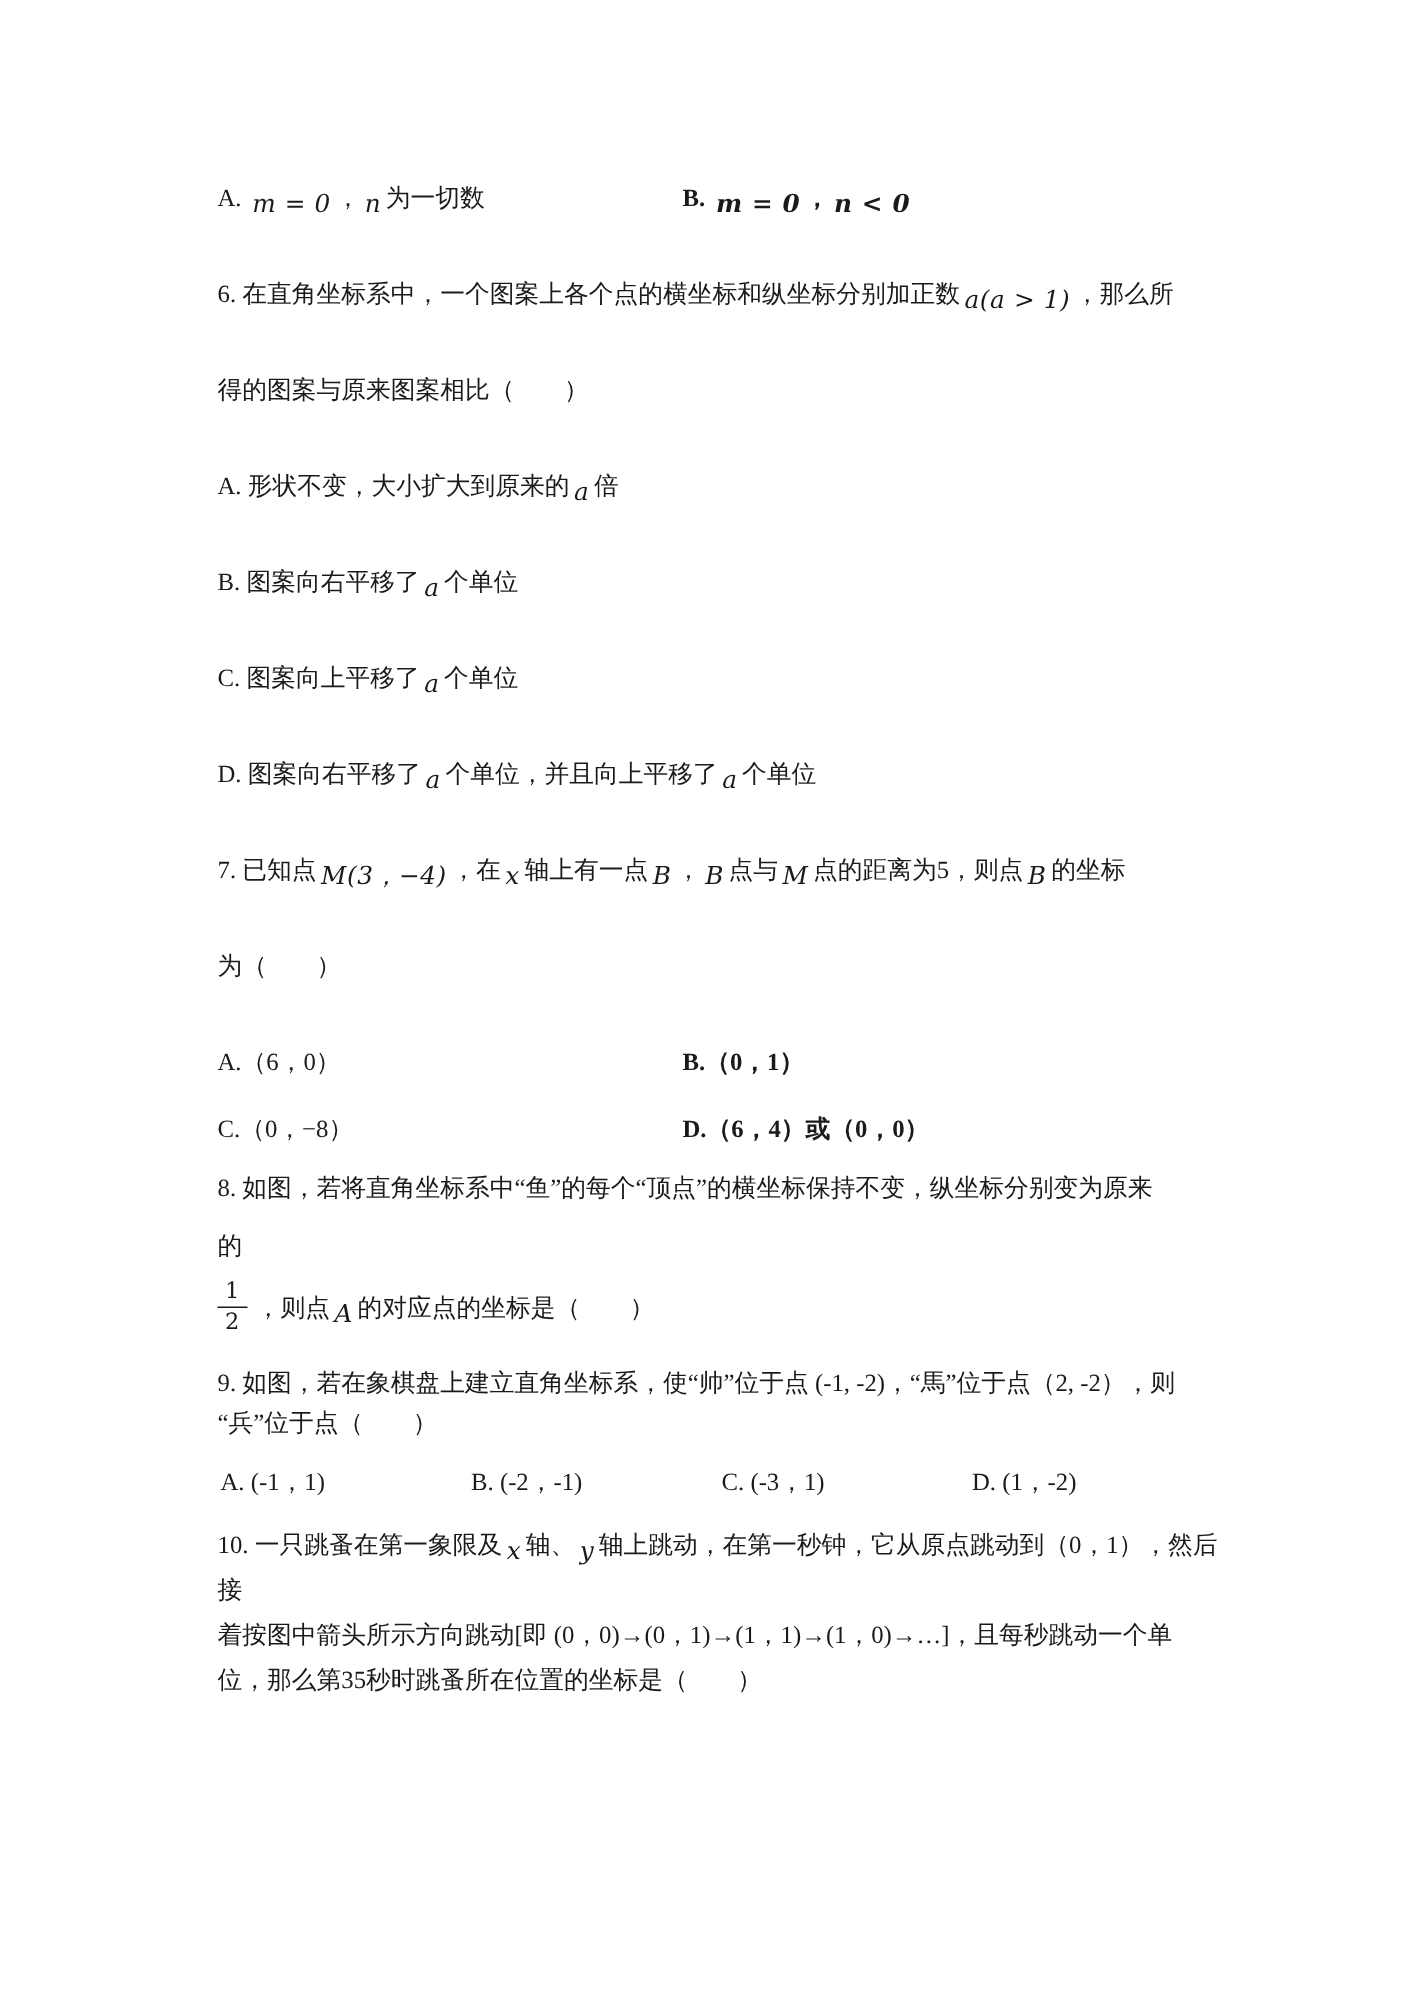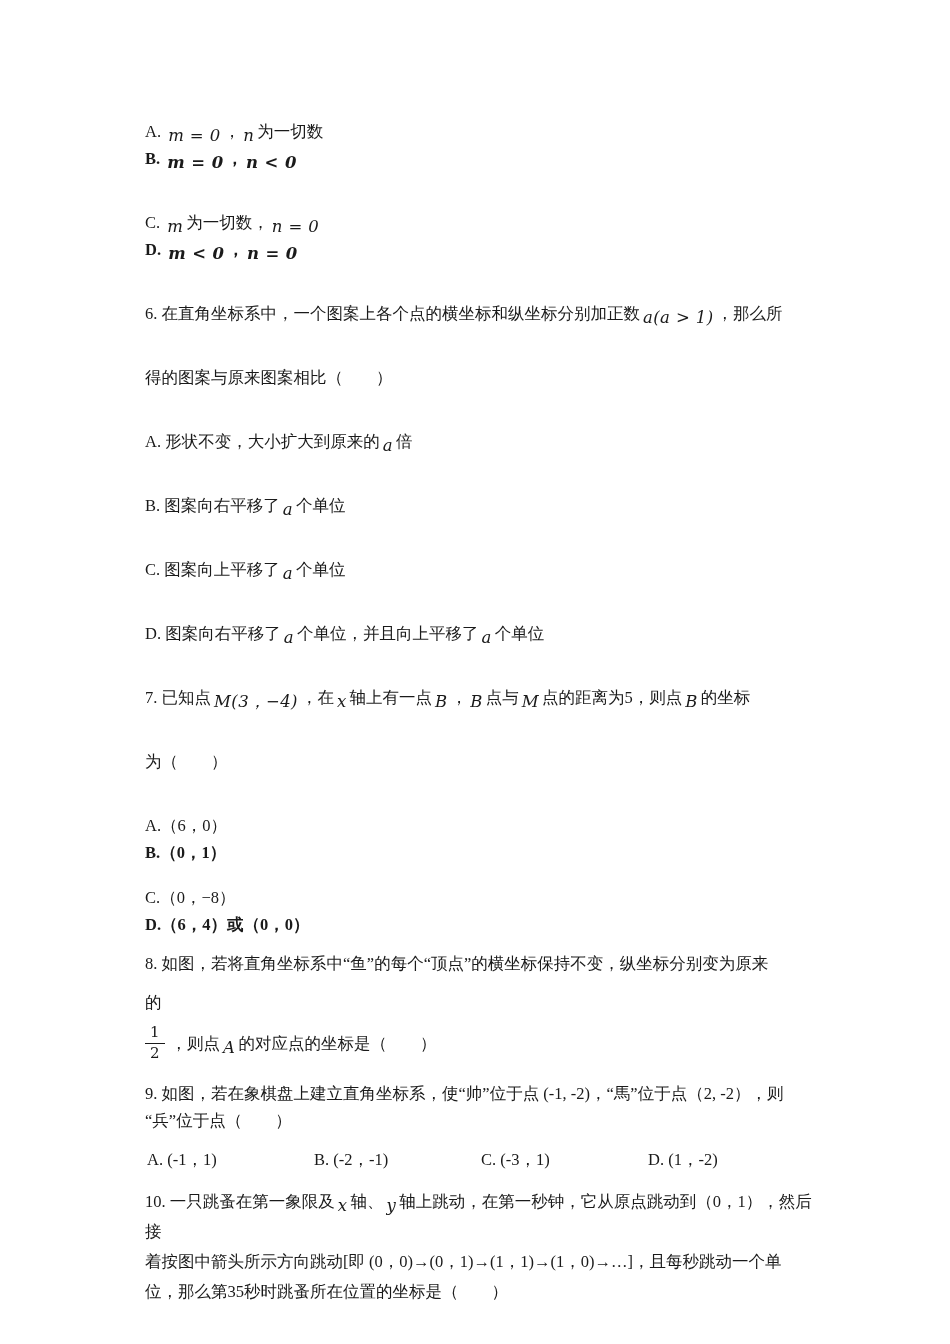--- a/index.html
+++ b/index.html
@@ -21,21 +21,20 @@
   }
   .line {
     line-height: 27px;
     margin: 0 0 37px 0;
     white-space: nowrap;
   }
   .row2 {
     display: flex;
     line-height: 27px;
     margin: 0 0 37px 0;
-    flex-direction: column;
   }
   .row2 .cell { width: 310px; flex: 0 0 auto; white-space: nowrap; }
   .row2 .cell:last-child { width: auto; font-weight: bold; }
 
   .tight { margin-bottom: 18px; }
   .tail  { margin-bottom: 12px; }
 
   .row4 {
     display: flex;
     line-height: 27px;
@@ -83,24 +82,20 @@
 </style>
 </head>
 <body>
 
 <div class="page">
 
   <div class="row2">
     <div class="cell">A. <span class="math">m = 0</span>，<span class="math">n</span>为一切数</div>
     <div class="cell">B. <span class="math">m = 0</span>，<span class="math">n &lt; 0</span></div>
   </div>
-  <div class="row2">
-    <div class="cell">C. <span class="math">m</span>为一切数，<span class="math">n = 0</span></div>
-    <div class="cell">D. <span class="math">m &lt; 0</span>，<span class="math">n = 0</span></div>
-  </div>
 
   <div class="line">6. 在直角坐标系中，一个图案上各个点的横坐标和纵坐标分别加正数<span class="math">a(a &gt; 1)</span>，那么所</div>
   <div class="line">得的图案与原来图案相比（　　）</div>
   <div class="line">A. 形状不变，大小扩大到原来的<span class="math">a</span>倍</div>
   <div class="line">B. 图案向右平移了<span class="math">a</span>个单位</div>
   <div class="line">C. 图案向上平移了<span class="math">a</span>个单位</div>
   <div class="line">D. 图案向右平移了<span class="math">a</span>个单位，并且向上平移了<span class="math">a</span>个单位</div>
 
   <div class="line">7. 已知点<span class="math">M(3，−4)</span>，在<span class="math">x</span>轴上有一点<span class="math">B</span>，<span class="math">B</span>点与<span class="math">M</span>点的距离为5，则点<span class="math">B</span>的坐标</div>
   <div class="line">为（　　）</div>

